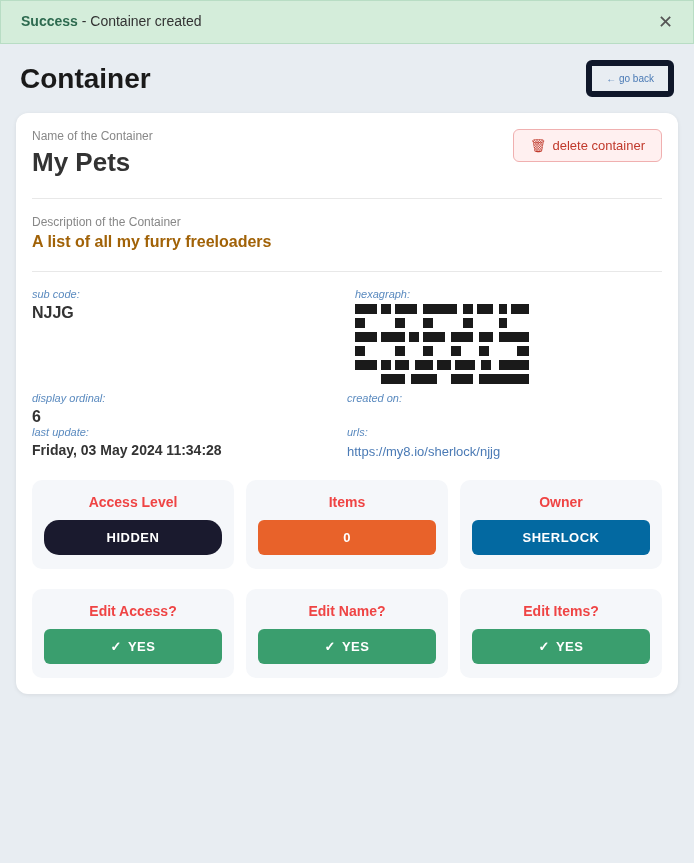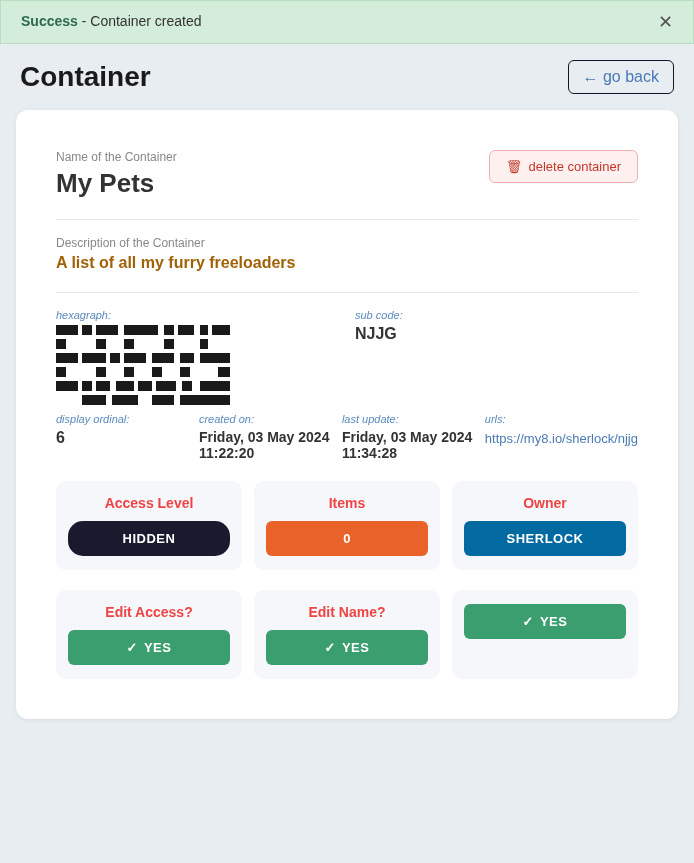--- a/index.html
+++ b/index.html
@@ -46,37 +46,37 @@
       padding: 0 20px 16px 20px;
       gap: 39px;
     }
     .page-title {
       font-size: 28px;
       font-weight: 800;
       color: #1a1a1a;
     }
     .back-btn {
       background: #e8edf2;
-      border: 1px solid #0f172a;
+      border: 6px solid #0f172a;
       border-radius: 6px;
       padding: 7px 14px;
-      font-size: 16px;
+      font-size: 10px;
       color: #4a7ab5;
       cursor: pointer;
       display: flex;
       align-items: center;
       gap: 5px;
     }
 
     
     .main-card {
       background: #fff;
       border-radius: 12px;
       margin: 0 16px;
-      padding: 40px;
+      padding: 16px;
       box-shadow: 0 1px 4px rgba(0,0,0,0.08);
     }
 
     
     .name-section {
       display: flex;
       align-items: flex-start;
       justify-content: space-between;
       margin-bottom: 20px;
     }
@@ -151,21 +151,21 @@
       justify-content: flex-start;
     }
     .hexagraph-svg {
       width: 175px;
       height: 80px;
     }
 
     
     .bottom-meta {
       display: grid;
-      grid-template-columns: 1fr 1fr 1fr 1fr;
+      grid-template-columns: 1fr 1fr;
       gap: 0;
       margin-top: 4px;
     }
 
     
     .info-cards-grid {
       display: grid;
       grid-template-columns: 1fr 1fr 1fr;
       gap: 12px;
       margin-top: 20px;
@@ -246,20 +246,24 @@
 
   <div class="description-section">
     <div class="field-label">Description of the Container</div>
     <div class="container-description">A list of all my furry freeloaders</div>
   </div>
 
   <hr class="divider">
 
   <div class="meta-grid">
     <div>
+      <div class="meta-label">sub code:</div>
+      <div class="meta-value">NJJG</div>
+    </div>
+    <div>
       <div class="meta-label">hexagraph:</div>
       <div class="hexagraph-container">
 
         <svg class="hexagraph-svg" viewBox="0 0 175 80" xmlns="http://www.w3.org/2000/svg">
 
           <rect x="0" y="0" width="22" height="10" fill="#1a1a1a"></rect>
           <rect x="26" y="0" width="10" height="10" fill="#1a1a1a"></rect>
           <rect x="40" y="0" width="22" height="10" fill="#1a1a1a"></rect>
           <rect x="68" y="0" width="34" height="10" fill="#1a1a1a"></rect>
           <rect x="108" y="0" width="10" height="10" fill="#1a1a1a"></rect>
@@ -297,34 +301,29 @@
           <rect x="126" y="56" width="10" height="10" fill="#1a1a1a"></rect>
           <rect x="144" y="56" width="30" height="10" fill="#1a1a1a"></rect>
 
           <rect x="26" y="70" width="24" height="10" fill="#1a1a1a"></rect>
           <rect x="56" y="70" width="26" height="10" fill="#1a1a1a"></rect>
           <rect x="96" y="70" width="22" height="10" fill="#1a1a1a"></rect>
           <rect x="124" y="70" width="50" height="10" fill="#1a1a1a"></rect>
         </svg>
       </div>
     </div>
-    <div>
-      <div class="meta-label">sub code:</div>
-      <div class="meta-value">NJJG</div>
-    </div>
   </div>
 
   <div class="bottom-meta">
     <div>
       <div class="meta-label">display ordinal:</div>
       <div class="meta-value">6</div>
     </div>
     <div>
       <div class="meta-label">created on:</div>
-      <div class="meta-value" style="font-size:14px;">Friday, 03 May 2024 11:22:20</div>
     </div>
     <div>
       <div class="meta-label">last update:</div>
       <div class="meta-value" style="font-size:14px;">Friday, 03 May 2024 11:34:28</div>
     </div>
     <div>
       <div class="meta-label">urls:</div>
       <a class="meta-value-link" href="#">https://my8.io/sherlock/njjg</a>
     </div>
   </div>
@@ -353,20 +352,21 @@
       </button>
     </div>
     <div class="info-card">
       <div class="info-card-title">Edit Name?</div>
       <button class="info-card-btn btn-green-check">
         <span>✓</span>
         <span>YES</span>
       </button>
     </div>
     <div class="info-card">
+      <div class="info-card-title">Edit Items?</div>
       <button class="info-card-btn btn-green-check">
         <span>✓</span>
         <span>YES</span>
       </button>
     </div>
   </div>
 
 </div>
 
 </body></html>

